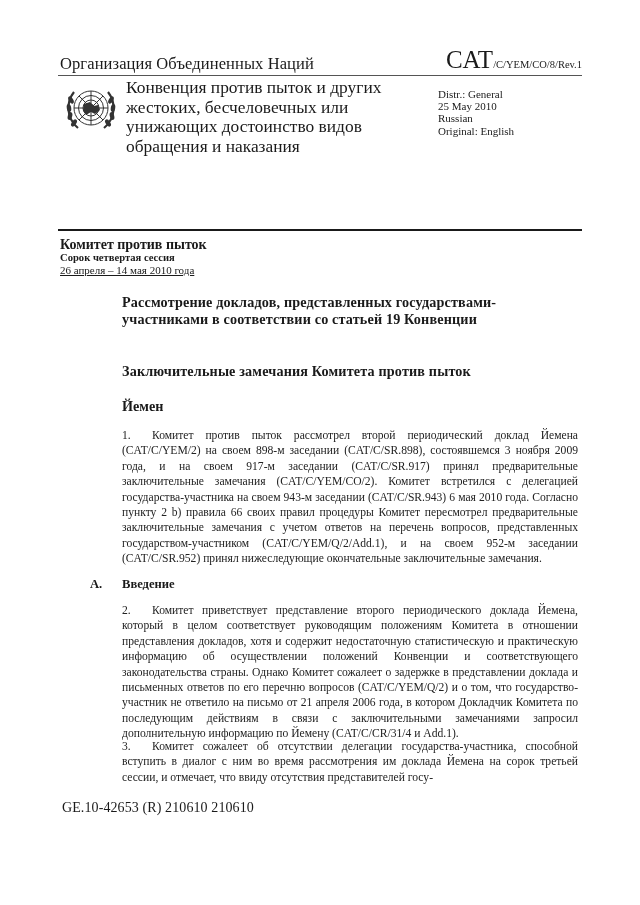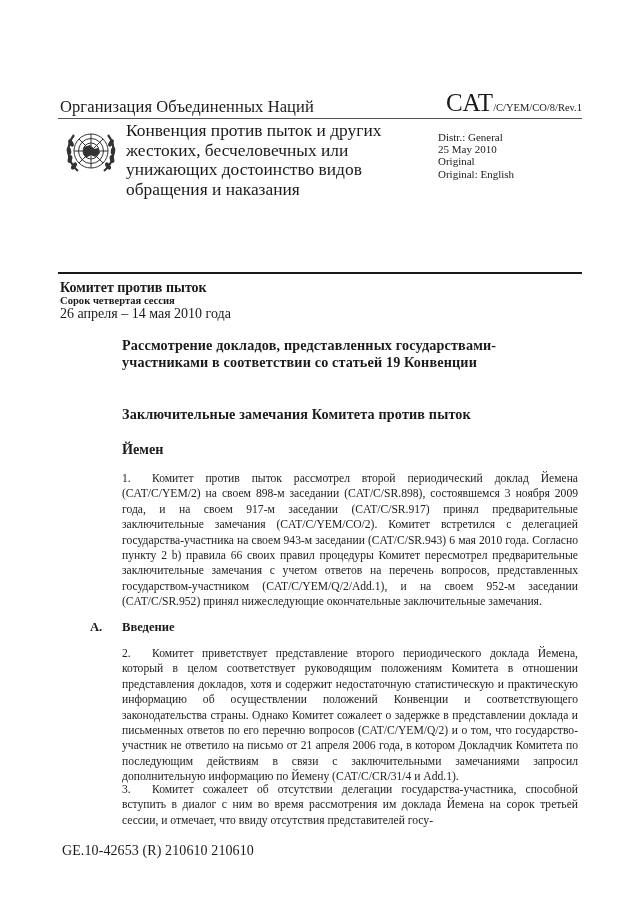--- a/index.html
+++ b/index.html
@@ -1,35 +1,35 @@
 <!DOCTYPE html>
 <html><head>
 <meta charset="utf-8">
 <style>
   html, body { margin: 0; padding: 0; background: #ffffff; }
   body { width: 640px; height: 905px; position: relative; overflow: hidden;
          font-family: "Liberation Serif", "DejaVu Serif", serif; color: #1a1a1a; }
-  .abs { position: absolute; margin-top: 43px; }
+  .abs { position: absolute; }
 
   .org-name { left: 60px; top: 54px; font-size: 16.5px; letter-spacing: 0.1px; }
   .symbol { right: 58px; top: 46px; white-space: nowrap; }
   .symbol .big { font-size: 25px; }
   .symbol .small { font-size: 10.5px; }
   .rule-thin { left: 58px; width: 524px; top: 75px; height: 1px; background: #555; }
   .rule-thick { left: 58px; width: 524px; top: 229px; height: 2px; background: #1a1a1a; }
 
   .logo { left: 64px; top: 80px; width: 54px; height: 56px; }
   .conv-title { left: 126px; top: 78px; width: 300px; font-size: 17.4px; font-weight: normal;
                 line-height: 19.6px; }
   .distr { left: 438px; top: 88px; font-size: 11px; line-height: 12.2px; }
 
   .committee { left: 60px; top: 238px; font-size: 11.8px; line-height: 13px; }
   .committee .c1 { font-weight: bold; font-size: 14px; }
   .committee .c2 { font-weight: bold; font-size: 10.6px; }
-  .committee .c3 { font-size: 14px; }
+  .committee .c3 { font-size: 11px; text-decoration: underline; }
 
   .h-consider { left: 122px; top: 294px; width: 420px; font-size: 14.2px; font-weight: bold;
                 line-height: 17px; letter-spacing: 0.15px; }
   .h-concl { left: 122px; top: 363px; font-size: 14.2px; font-weight: bold; letter-spacing: 0.15px; text-align: center; }
   .h-country { left: 122px; top: 398px; font-size: 14.2px; font-weight: bold; }
 
   .para { left: 122px; width: 456px; font-size: 11.6px; line-height: 15.4px; text-align: justify;
           color: #222; }
   .para .num { display: inline-block; width: 30px; }
   .p1 { top: 428px; }
@@ -80,21 +80,21 @@
     </g>
     <path d="M20 24 L26 22 L30 26 L34 25 L36 30 L31 34 L27 32 L22 35 L19 30 Z" fill="#333"></path>
   </svg>
 </div>
 
 <div class="abs conv-title">Конвенция против пыток и других жестоких, бесчеловечных или унижающих достоинство видов обращения и наказания</div>
 
 <div class="abs distr">
   <div>Distr.: General</div>
   <div>25 May 2010</div>
-  <div>Original</div>
+  <div>Russian</div>
   <div>Original: English</div>
 </div>
 
 <div class="abs rule-thick"></div>
 
 <div class="abs committee">
   <div class="c1">Комитет против пыток</div>
   <div class="c2">Сорок четвертая сессия</div>
   <div class="c3">26 апреля – 14 мая 2010 года</div>
 </div>

